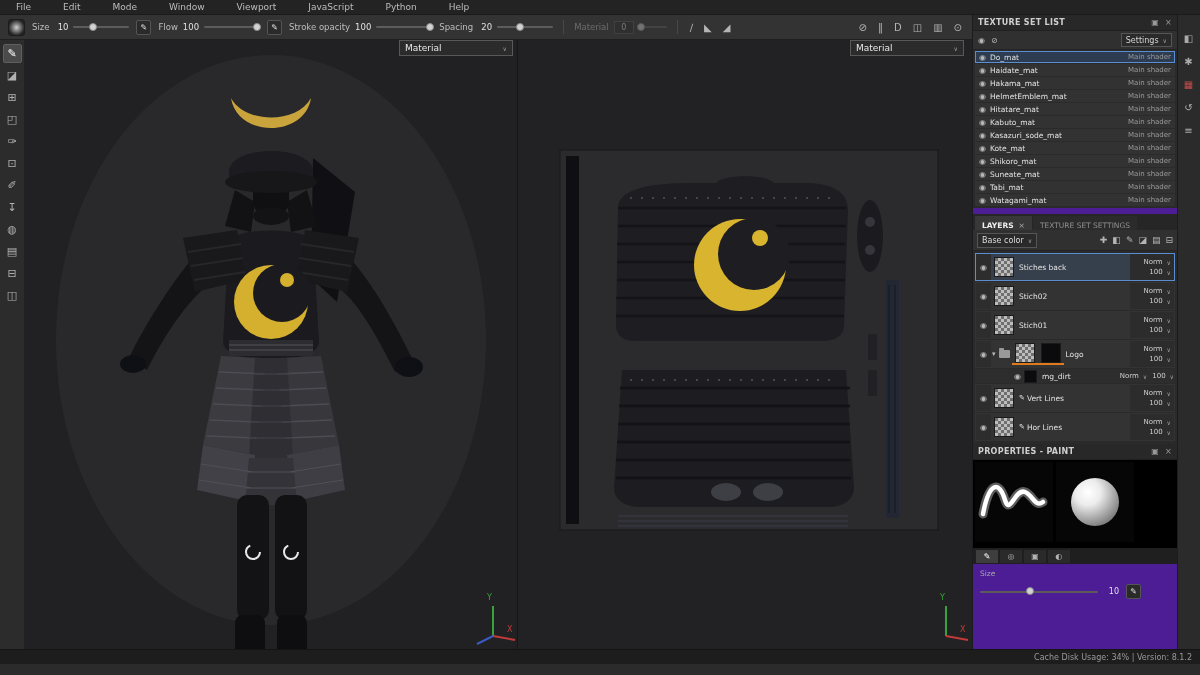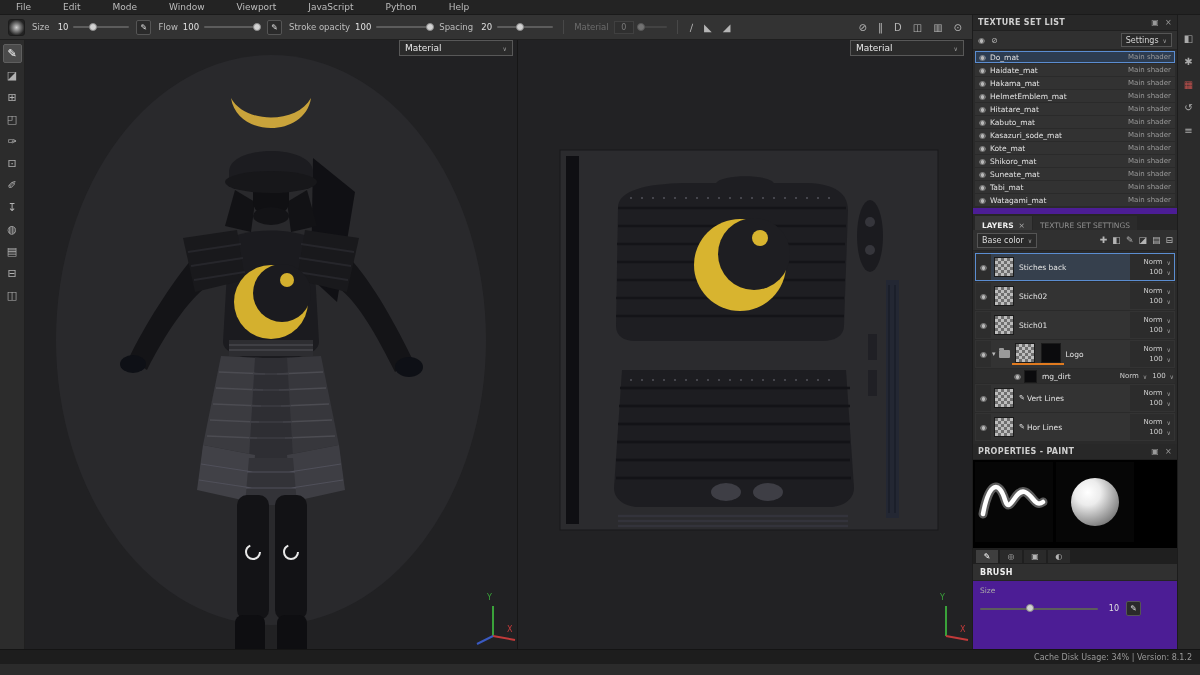--- a/index.html
+++ b/index.html
@@ -566,21 +566,20 @@
         <div class="pv">
           <div class="sphere"></div>
         </div>
       </div>
       <div class="ptabs">
         <span class="ptab active">✎</span>
         <span class="ptab">◎</span>
         <span class="ptab">▣</span>
         <span class="ptab">◐</span>
       </div>
-      <div class="bhead">BRUSH</div>
       <div class="plabel">Size</div>
       <div class="psl">
         <span class="slider long">
             <i class="kn k42"></i>
           </span>
         <span class="tval">10</span>
         <span class="penbtn">✎</span>
       </div>
     </div>
 

